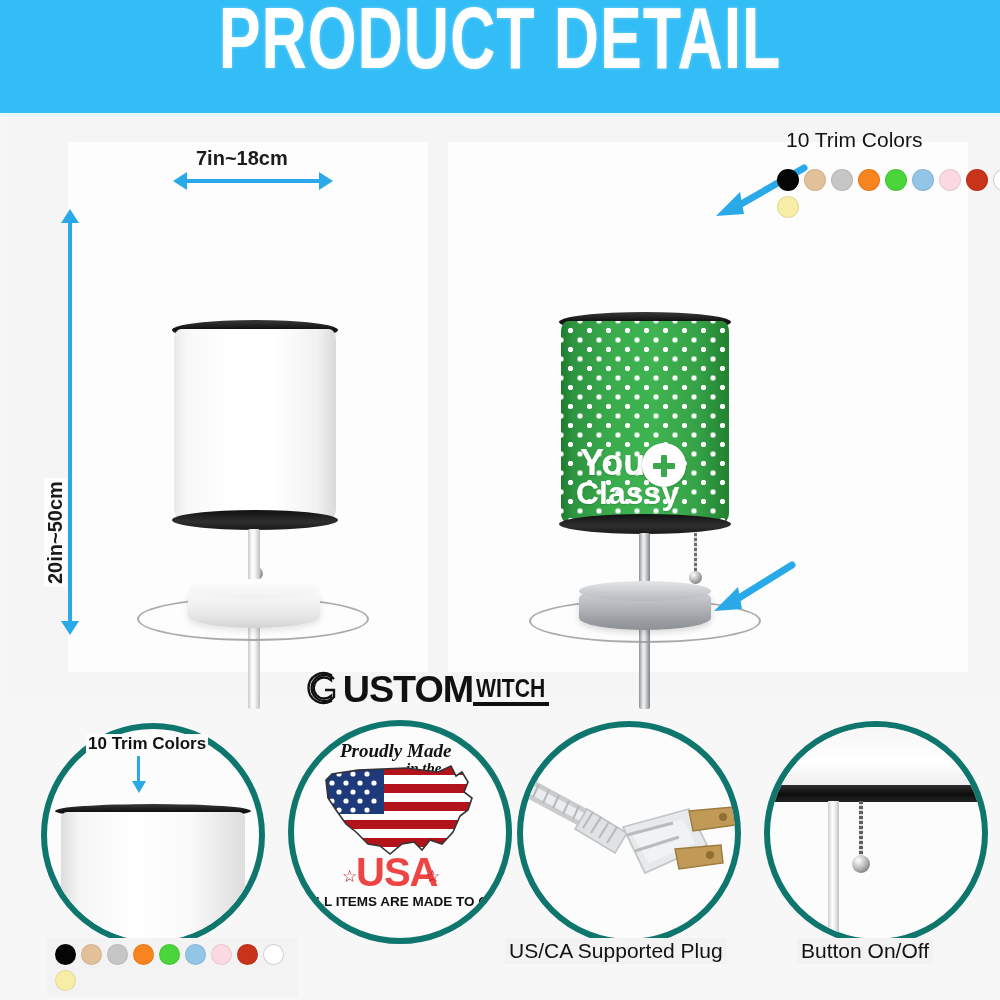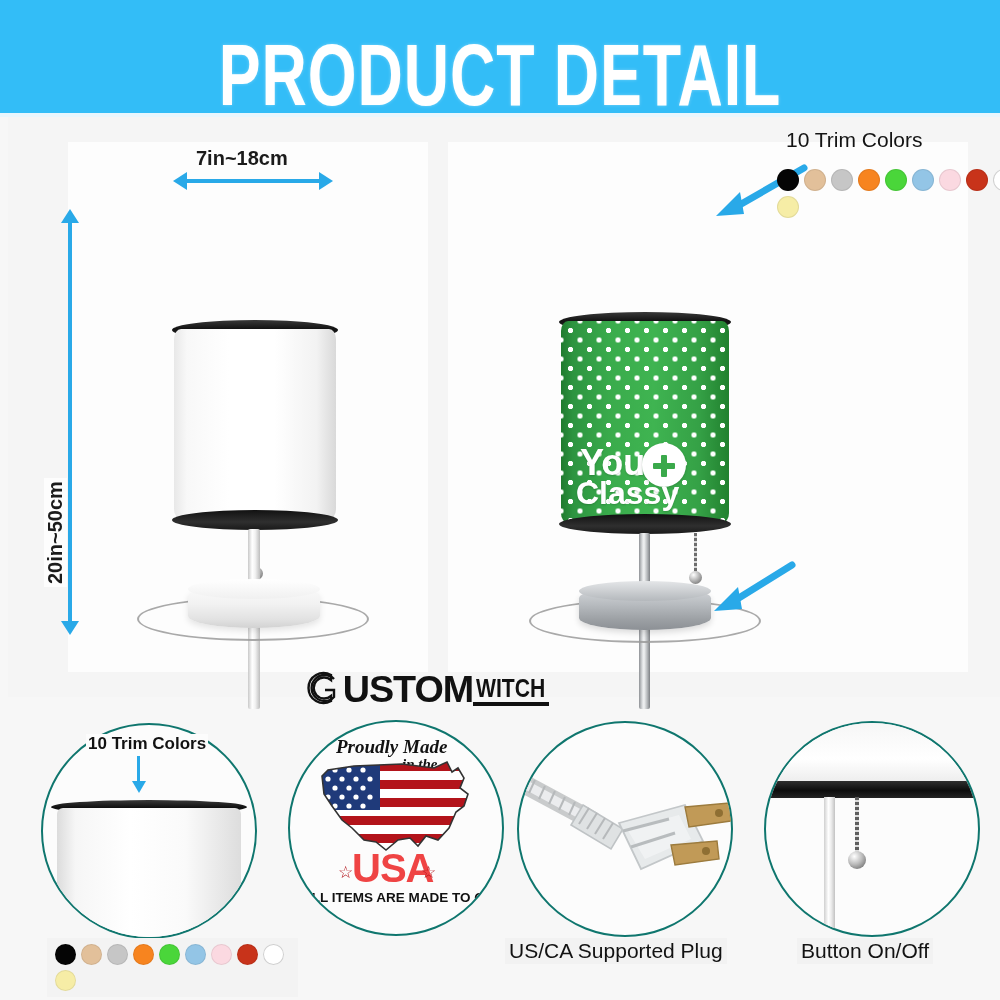--- a/index.html
+++ b/index.html
@@ -8,21 +8,21 @@
     background:#ffffff;
     font-family:"Liberation Sans", sans-serif;
     -webkit-font-smoothing:antialiased;
   }
   .page{position:relative;width:1000px;height:1000px;background:#f7f7f7;}
 
   
   .header-banner{
     position:absolute;left:0;top:0;width:1000px;height:113px;
     background:#33bdf7;
-    display:flex;align-items:flex-end;justify-content:center;
+    display:flex;align-items:flex-start;justify-content:center;
   }
   .header-title{
     color:#ffffff;
     font-family:"Liberation Sans", sans-serif;
     font-weight:bold;
     font-size:66px;
     letter-spacing:1px;
     transform:scaleY(1.32) scaleX(0.95);
     text-shadow:0 0 3px rgba(255,255,255,.35);
     white-space:nowrap;
@@ -175,21 +175,21 @@
   .logo-witch{
     font-family:"Liberation Sans", sans-serif;font-weight:bold;font-size:23px;
     color:#111;letter-spacing:0px;transform:scaleY(1.12) scaleX(0.92);line-height:23px;
   }
   .logo-witch-rule{height:4px;background:#111;margin-top:2px;}
 
   
   .features{position:absolute;left:0;top:716px;width:1000px;height:284px;background:#f7f7f7;}
   .feature{position:absolute;}
   .circle{
-    position:absolute;border-radius:50%;border:2px solid #0f766e;
+    position:absolute;border-radius:50%;border:6px solid #0f766e;
     background:#fcfcfc;overflow:hidden;
   }
   .feature-caption{
     position:absolute;color:#121212;font-size:21px;
     font-family:"Liberation Sans", sans-serif;white-space:nowrap;
     background:#f2f2f2;padding:1px 4px;
   }
 
   .trim-callout-small{
     position:absolute;color:#121212;font-size:17px;font-weight:600;

